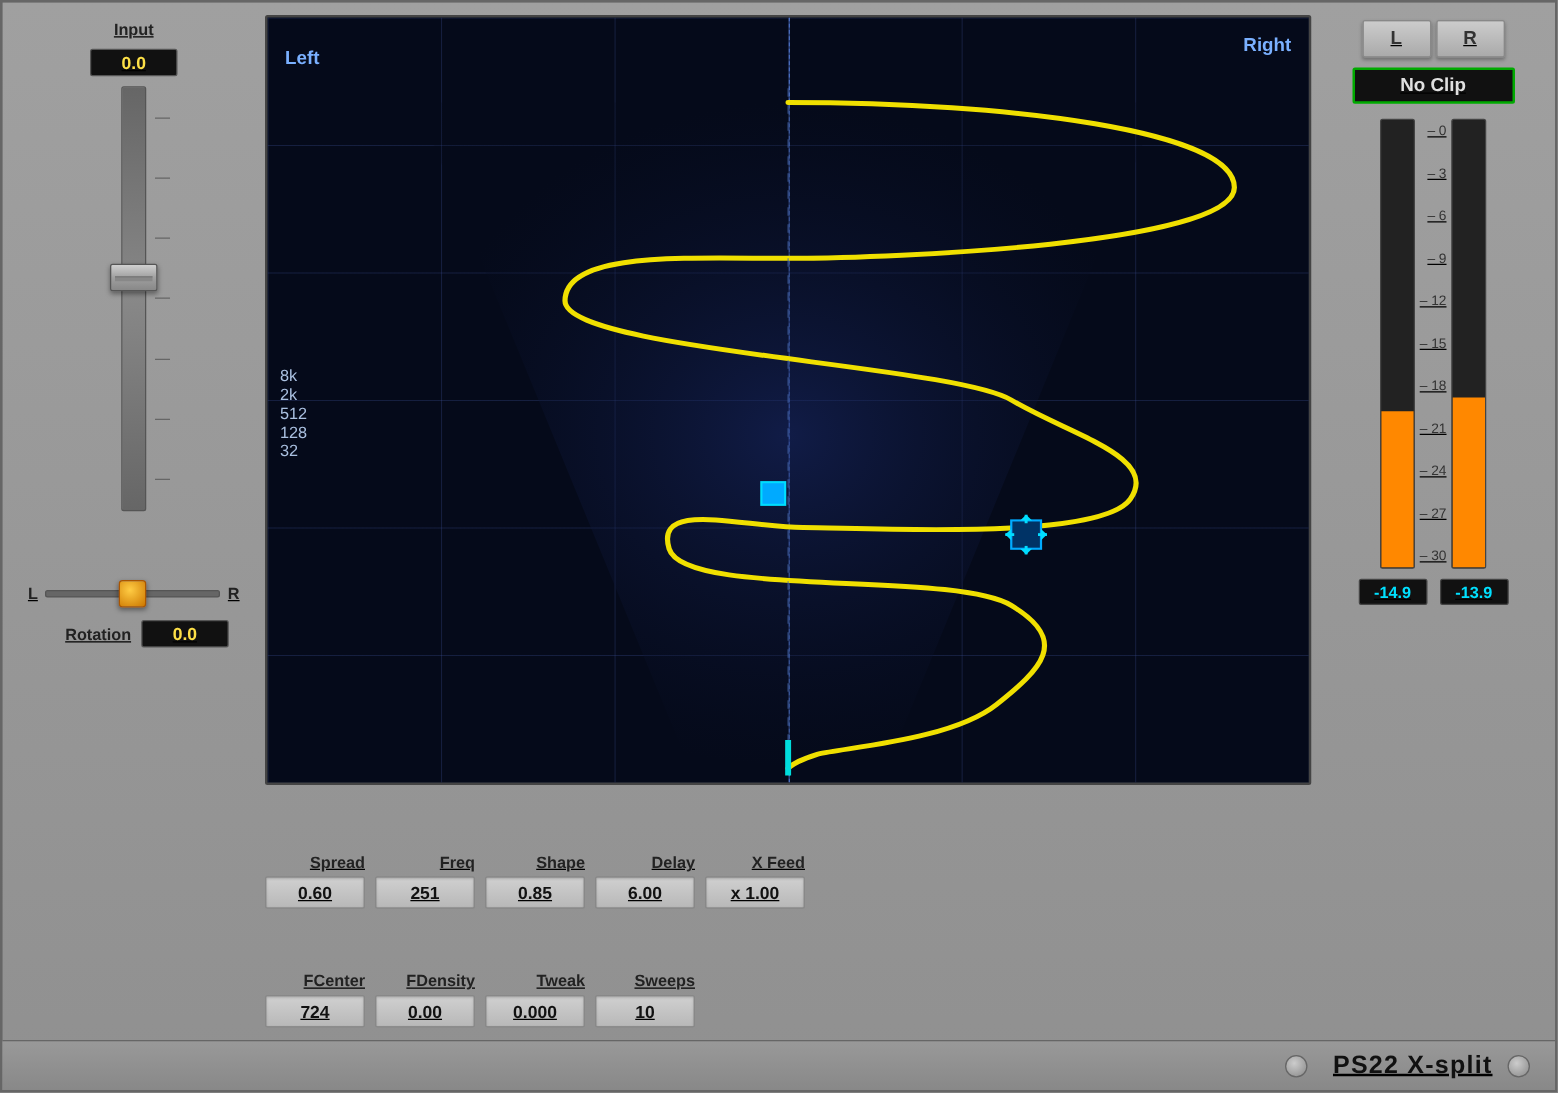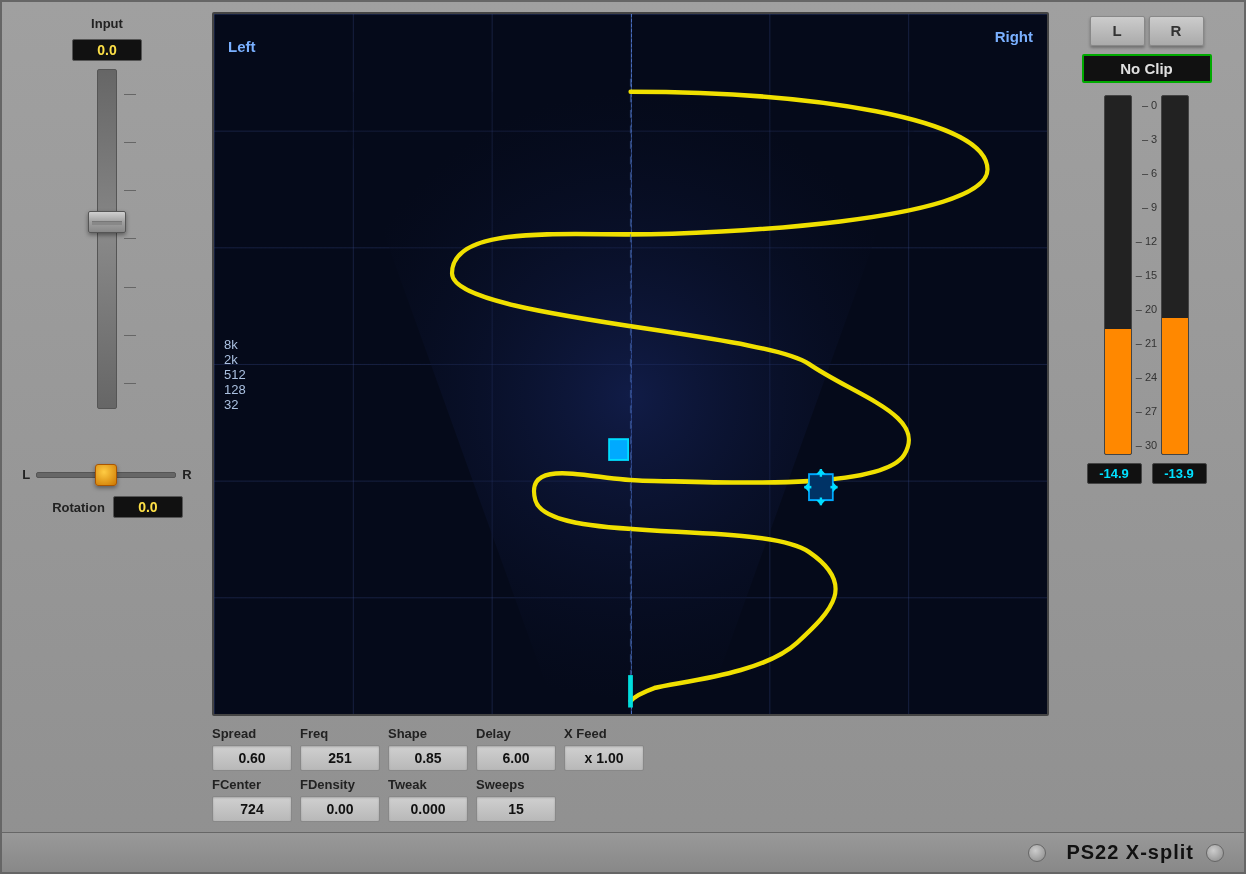--- a/index.html
+++ b/index.html
@@ -12,20 +12,21 @@
     }
 
     .plugin-container {
       width: 1246px;
       height: 874px;
       background: linear-gradient(180deg, #a0a0a0 0%, #909090 100%);
       border: 2px solid #666;
       display: flex;
       flex-direction: column;
       position: relative;
+      text-decoration: underline;
     }
 
     .main-area {
       display: flex;
       flex: 1;
       padding: 10px;
       gap: 10px;
     }
 
     
@@ -250,22 +251,23 @@
     
     .controls-row {
       display: flex;
       gap: 8px;
       flex-wrap: wrap;
     }
 
     .control-group {
       display: flex;
       flex-direction: column;
-      align-items: flex-start;
+      align-items: flex-end;
       gap: 4px;
+      margin-top: 44px;
     }
 
     .control-label {
       color: #222;
       font-size: 13px;
       font-weight: bold;
     }
 
     .control-value {
       background: linear-gradient(180deg, #d0d0d0 0%, #b8b8b8 100%);
@@ -539,21 +541,21 @@
           <div class="control-group">
             <span class="control-label">FDensity</span>
             <div class="control-value">0.00</div>
           </div>
           <div class="control-group">
             <span class="control-label">Tweak</span>
             <div class="control-value">0.000</div>
           </div>
           <div class="control-group">
             <span class="control-label">Sweeps</span>
-            <div class="control-value">15</div>
+            <div class="control-value">10</div>
           </div>
         </div>
       </div>
     </div>
 
     <div class="right-panel">
       <div class="lr-buttons">
         <div class="lr-btn">L</div>
         <div class="lr-btn">R</div>
       </div>
@@ -568,21 +570,21 @@
           </div>
         </div>
 
         <div style="display:flex; flex-direction:column; justify-content:space-between; height:360px; padding:4px 0; gap:0;">
           <span class="meter-tick">– 0</span>
           <span class="meter-tick">– 3</span>
           <span class="meter-tick">– 6</span>
           <span class="meter-tick">– 9</span>
           <span class="meter-tick">– 12</span>
           <span class="meter-tick">– 15</span>
-          <span class="meter-tick">– 20</span>
+          <span class="meter-tick">– 18</span>
           <span class="meter-tick">– 21</span>
           <span class="meter-tick">– 24</span>
           <span class="meter-tick">– 27</span>
           <span class="meter-tick">– 30</span>
         </div>
 
         <div class="meter-bar-container">
           <div class="meter-bar">
             <div class="meter-fill-orange" style="height:38%;"></div>
           </div>

